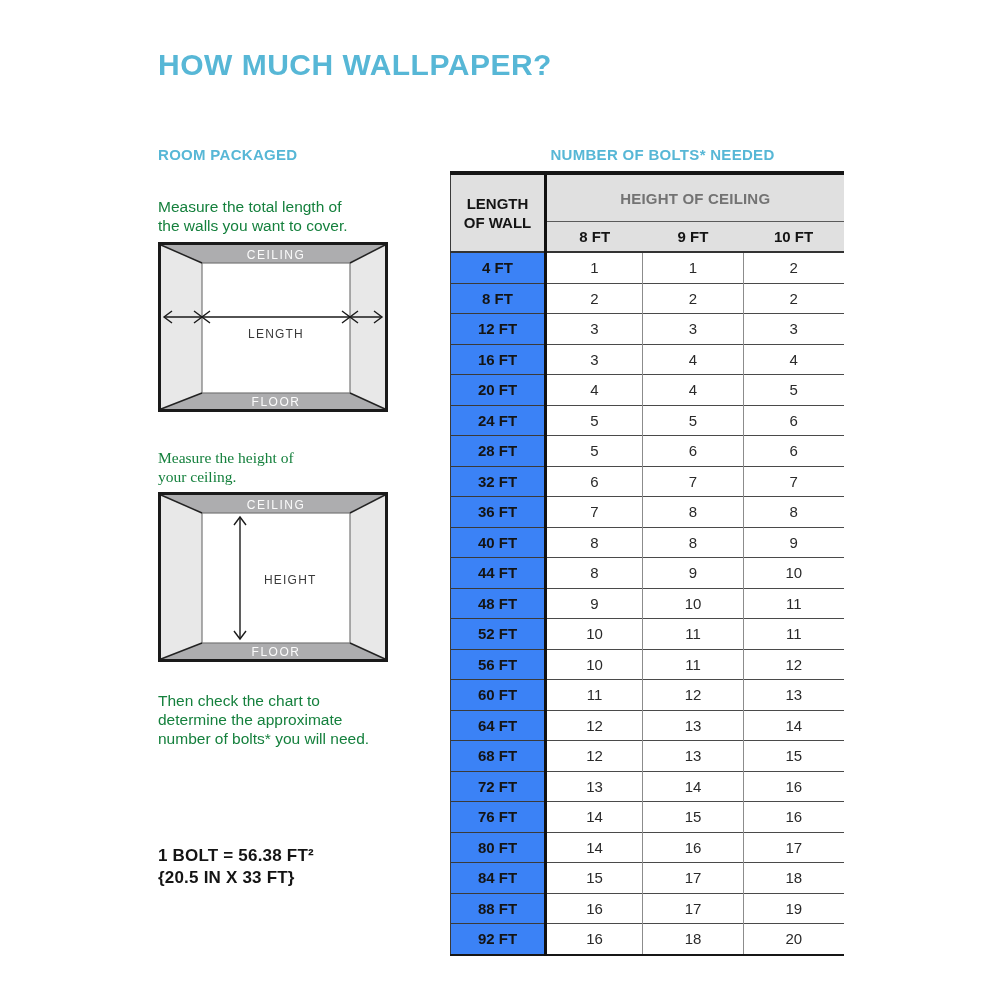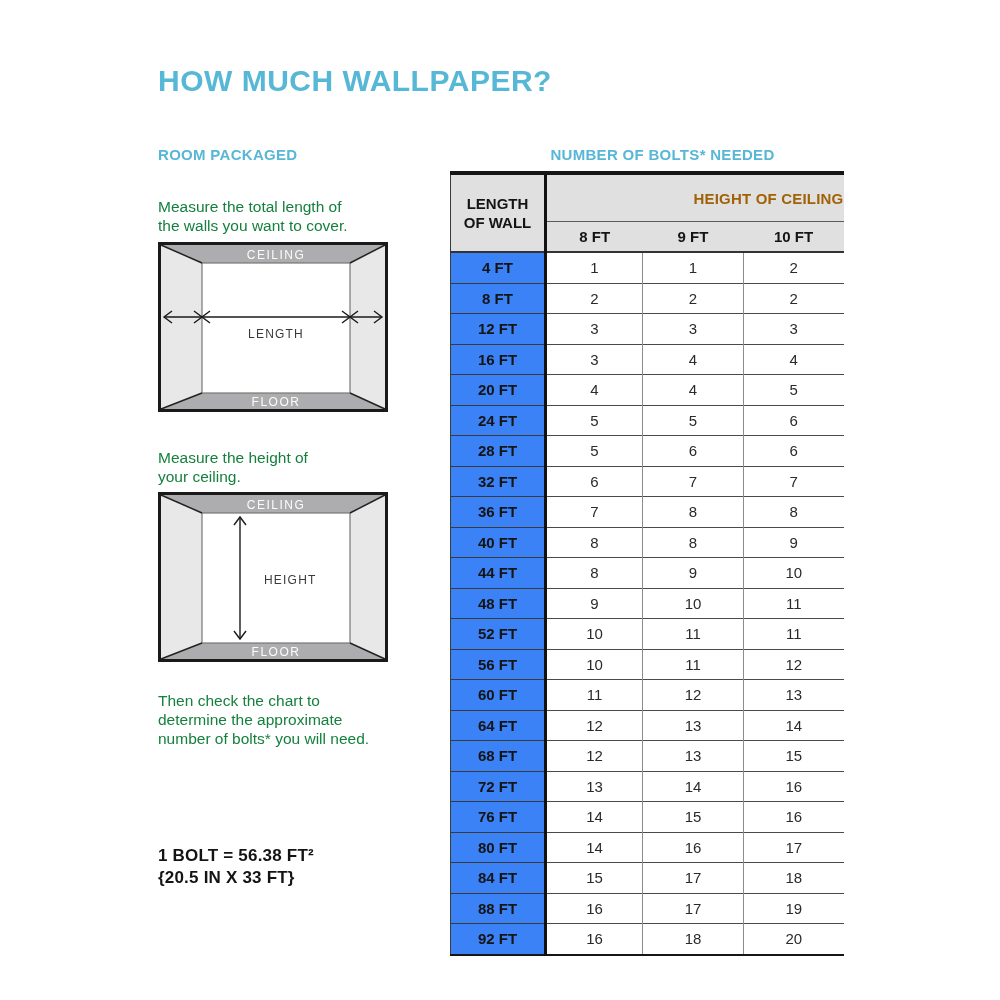--- a/index.html
+++ b/index.html
@@ -1,36 +1,36 @@
 <!DOCTYPE html>
 <html><head>
 <meta charset="utf-8">
 <style>
   html,body { margin:0; padding:0; background:#ffffff; }
   body { width:1000px; height:1000px; font-family:"Liberation Sans", sans-serif; }
   .page { position:relative; width:1000px; height:1000px; background:#fff; overflow:hidden; }
 
   .page-title {
-    position:absolute; left:158px; top:44px;
+    position:absolute; left:158px; top:28px;
     font-size:30px; font-weight:700; color:#57B7D6; letter-spacing:0.5px;
   }
 
   .section-heading {
     position:absolute; font-size:15px; font-weight:700;
     color:#57B7D6; letter-spacing:0.3px;
   }
   .room-estimates-heading { left:158px; top:146px; }
   .bolts-heading { left:467px; top:146px; width:391px; text-align:center; }
 
   .step {
     position:absolute; left:158px; font-size:15.5px; line-height:19px;
     color:#15803d; white-space:pre-line;
   }
   .step1 { top:181px; }
-  .step2 { top:432px; }
+  .step2 { top:432px;font-family:Liberation Serif, serif; }
   .step3 { top:683px;margin-top:8px; }
 
   .diagram { position:absolute; left:158px; }
   .diagram1 { top:242px; }
   .diagram2 { top:492px; }
 
   .footnote {
     position:absolute; left:158px; top:792px;
     font-size:15px; font-weight:700; color:#141414; line-height:19px;
     white-space:pre-line; text-indent:-11px; padding-left:11px; letter-spacing:0.2px;
@@ -46,22 +46,22 @@
     border-top:4px solid #161616;
   }
   table.bolt-table th, table.bolt-table td { padding:0; margin:0; }
 
   th.wall-header {
     width:93px; background:#E0E0E0; font-size:15px; font-weight:700; color:#141414;
     border-left:1px solid #3a3a3a; border-right:3px solid #111;
     border-bottom:2px solid #333; white-space:pre-line; line-height:19px; text-align:center;
   }
   th.ceiling-header {
-    background:#E0E0E0; font-size:15px; font-weight:700; color:#a16207;
-    height:46px; border-bottom:1px solid #5a5a5a; text-align:right; letter-spacing:0.2px;
+    background:#E0E0E0; font-size:15px; font-weight:700; color:#737373;
+    height:46px; border-bottom:1px solid #5a5a5a; text-align:center; letter-spacing:0.2px;
   }
   tr.ft-row th {
     background:#E0E0E0; font-size:15px; font-weight:700; color:#141414;
     height:29px; border-bottom:2px solid #333; text-align:center;
   }
   col.c-wall { width:93px; } col.c-8 { width:97px; } col.c-9 { width:101px; } col.c-10 { width:100px; }
 
   tbody th {
     background:#3b82f6; font-size:15px; font-weight:700; color:#141414;
     border-left:1px solid #3a3a3a; border-right:3px solid #111;

